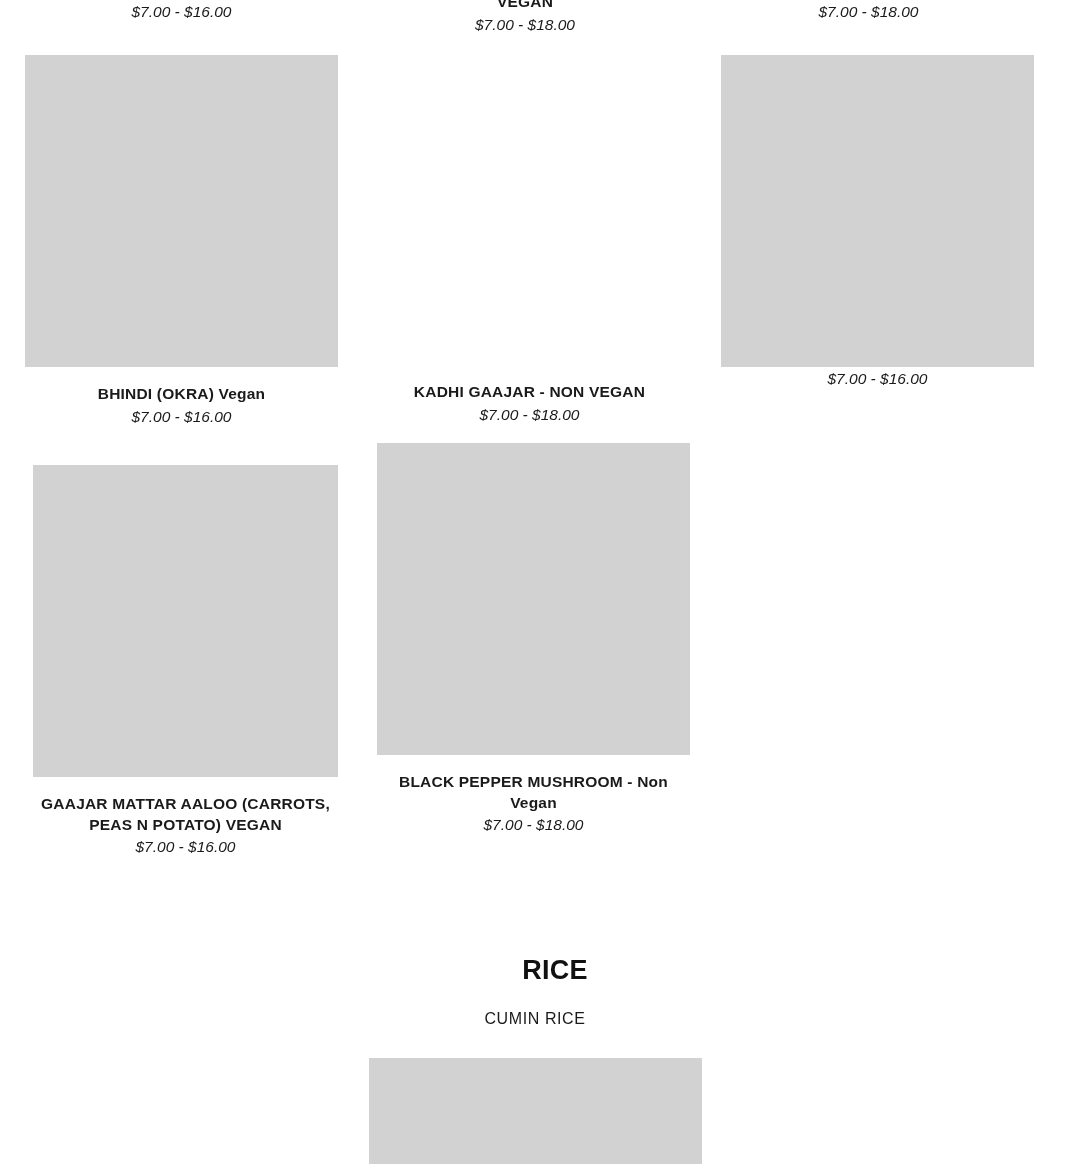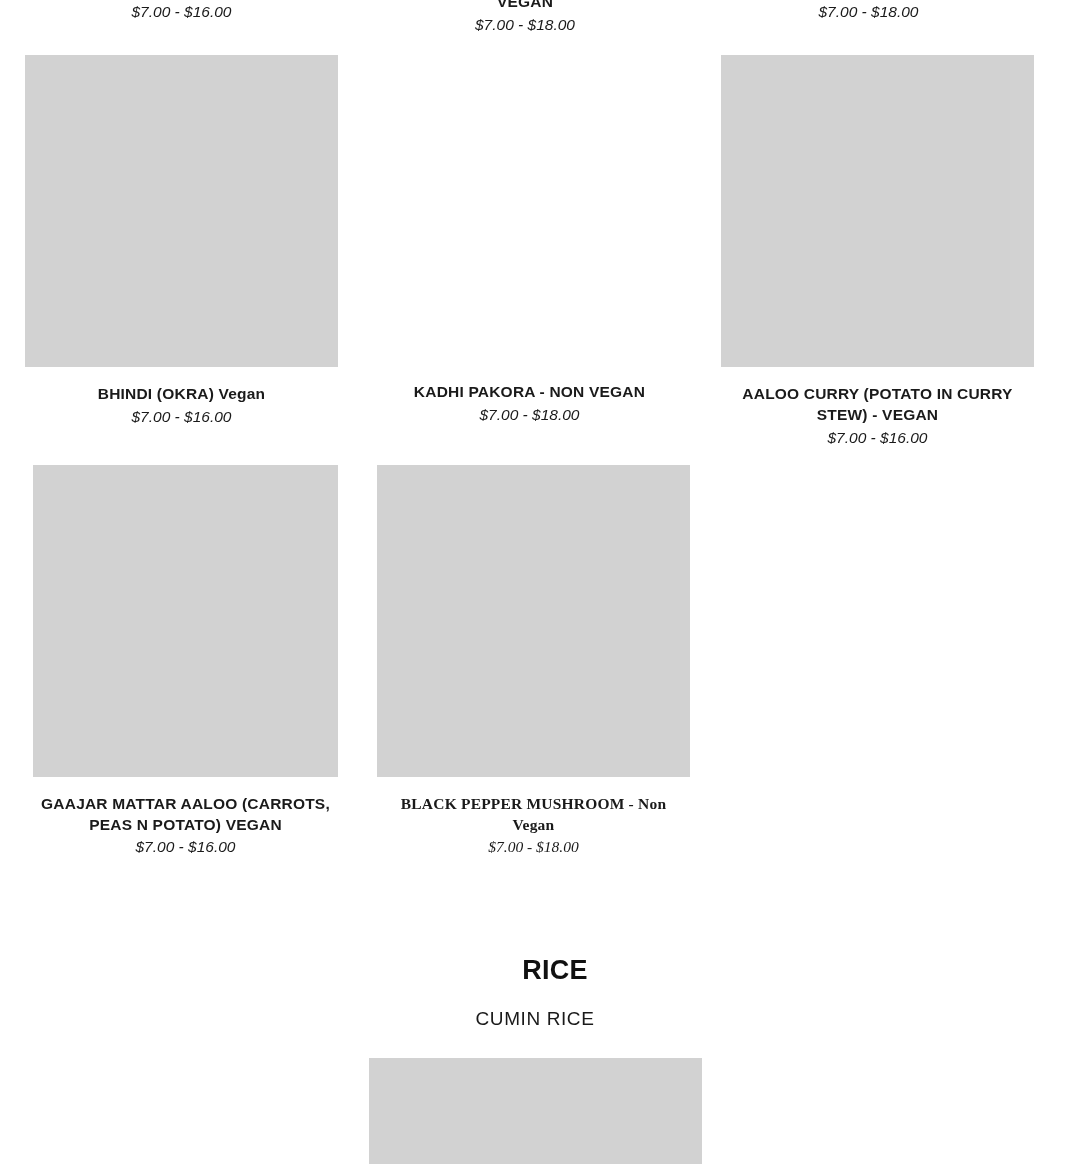--- a/index.html
+++ b/index.html
@@ -97,21 +97,21 @@
     font-size: 27px;
     line-height: 30px;
     letter-spacing: 0.3px;
     color: #111111;
     margin: 0;
     padding-left: 40px;
   }
   .section-sub {
     font-family: "Liberation Sans", sans-serif;
     font-weight: 400;
-    font-size: 19px;
+    font-size: 16px;
     line-height: 20px;
     letter-spacing: 0.6px;
     color: #1a1a1a;
     margin: 24px 0 0 0;
   }
   .section-thumb {
     width: 333px;
     height: 140px;
     background: #d2d2d2;
     margin: 29px auto 0 auto;
@@ -153,37 +153,36 @@
         <div class="thumb"></div>
         <div class="title">GAAJAR MATTAR AALOO (CARROTS, PEAS N POTATO) VEGAN</div>
         <div class="price">$7.00 - $16.00</div>
       </div>
 
     </div>
 
     <div class="col">
 
       <div class="card">
-        <div class="title" style="margin-top:327px;">KADHI PAKORA - NON VEGAN</div>
+        <div class="title" style="margin-top:327px;">KADHI GAAJAR - NON VEGAN</div>
         <div class="price">$7.00 - $18.00</div>
       </div>
 
-      <div class="card" style="margin-top:40px;font-family:Liberation Serif, serif;">
+      <div class="card" style="margin-top:18px;">
         <div class="thumb mid"></div>
         <div class="title">BLACK PEPPER MUSHROOM - Non Vegan</div>
         <div class="price">$7.00 - $18.00</div>
       </div>
 
     </div>
 
     <div class="col">
 
       <div class="card">
         <div class="thumb"></div>
-        <div class="title">AALOO CURRY (POTATO IN CURRY STEW) - VEGAN</div>
         <div class="price">$7.00 - $16.00</div>
       </div>
 
     </div>
 
   </div>
 
   <div class="section" style="top:955px;">
     <h2 class="section-title">RICE</h2>
     <div class="section-sub">CUMIN RICE</div>

